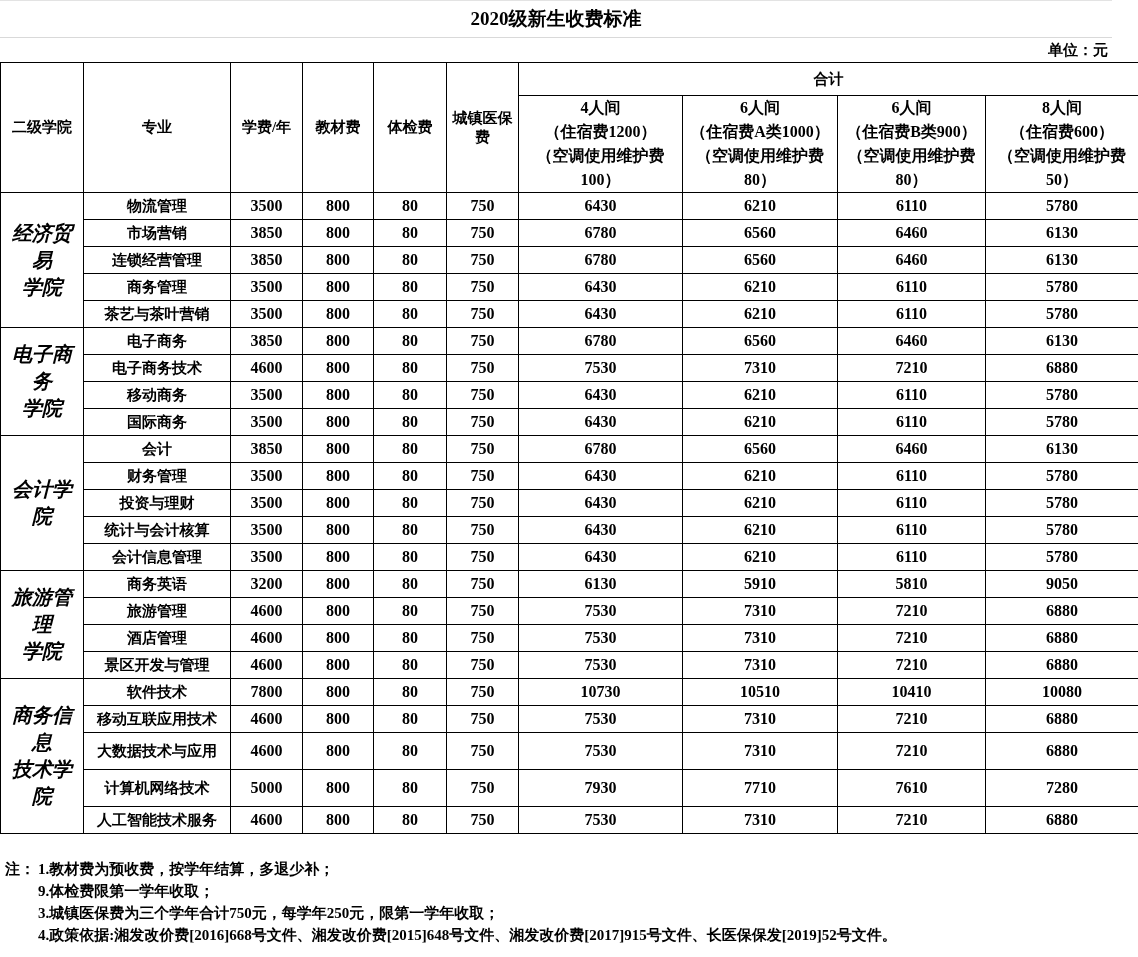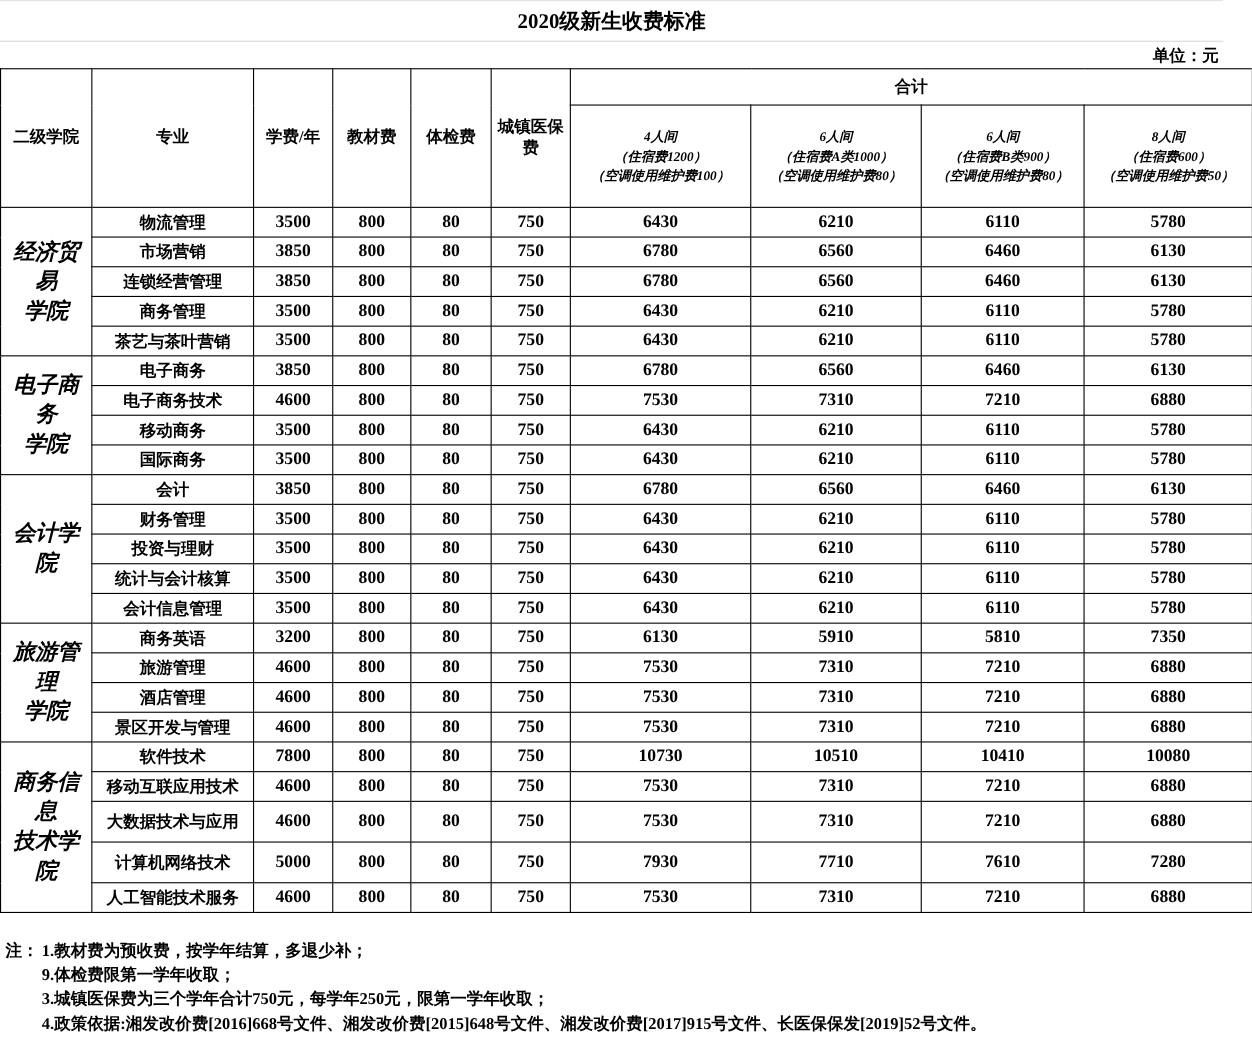--- a/index.html
+++ b/index.html
@@ -29,21 +29,21 @@
   }
   table.fee th,table.fee td{
     border:1px solid #000;
     font-weight:bold;text-align:center;vertical-align:middle;
     padding:0 2px;box-sizing:border-box;overflow:hidden;
   }
   tr.hdr-top{height:33px;}
   tr.hdr-sub{height:93px;}
   th.left-hdr{font-size:15px;line-height:1.25;}
   th.total-hdr{font-size:15px;}
-  th.room-hdr{font-size:12px;line-height:1.5;font-style:italic;}
+  th.room-hdr{font-size:16px;line-height:1.5;}
   td.college-cell{font-size:20px;white-space:pre-line;line-height:1.35;font-style:italic;}
   td.major-cell{font-size:15px;}
   td.num-cell{font-size:16px;}
   tr.row-normal{height:27px;}
   tr.row-tall{height:37px;margin-left:44px;}
   .notes{
     position:relative;
     margin-top:24px;
     padding-left:38px;
     font-size:15px;font-weight:bold;line-height:22px;
@@ -270,21 +270,21 @@
           <td class="college-cell" rowspan="4">旅游管理
 学院</td>
           <td class="major-cell">商务英语</td>
           <td class="num-cell">3200</td>
           <td class="num-cell">800</td>
           <td class="num-cell">80</td>
           <td class="num-cell">750</td>
           <td class="num-cell">6130</td>
           <td class="num-cell">5910</td>
           <td class="num-cell">5810</td>
-          <td class="num-cell">7350</td>
+          <td class="num-cell">9050</td>
         </tr>
         <tr class="row-normal">
           <td class="major-cell">旅游管理</td>
           <td class="num-cell">4600</td>
           <td class="num-cell">800</td>
           <td class="num-cell">80</td>
           <td class="num-cell">750</td>
           <td class="num-cell">7530</td>
           <td class="num-cell">7310</td>
           <td class="num-cell">7210</td>

